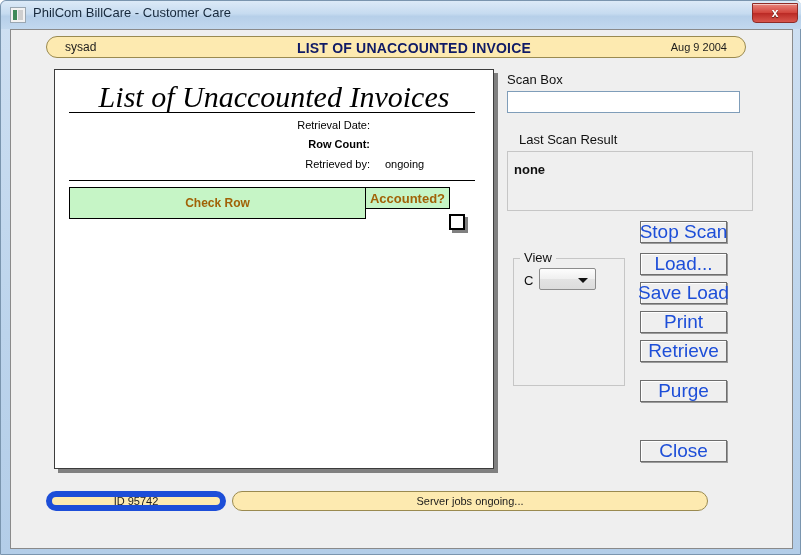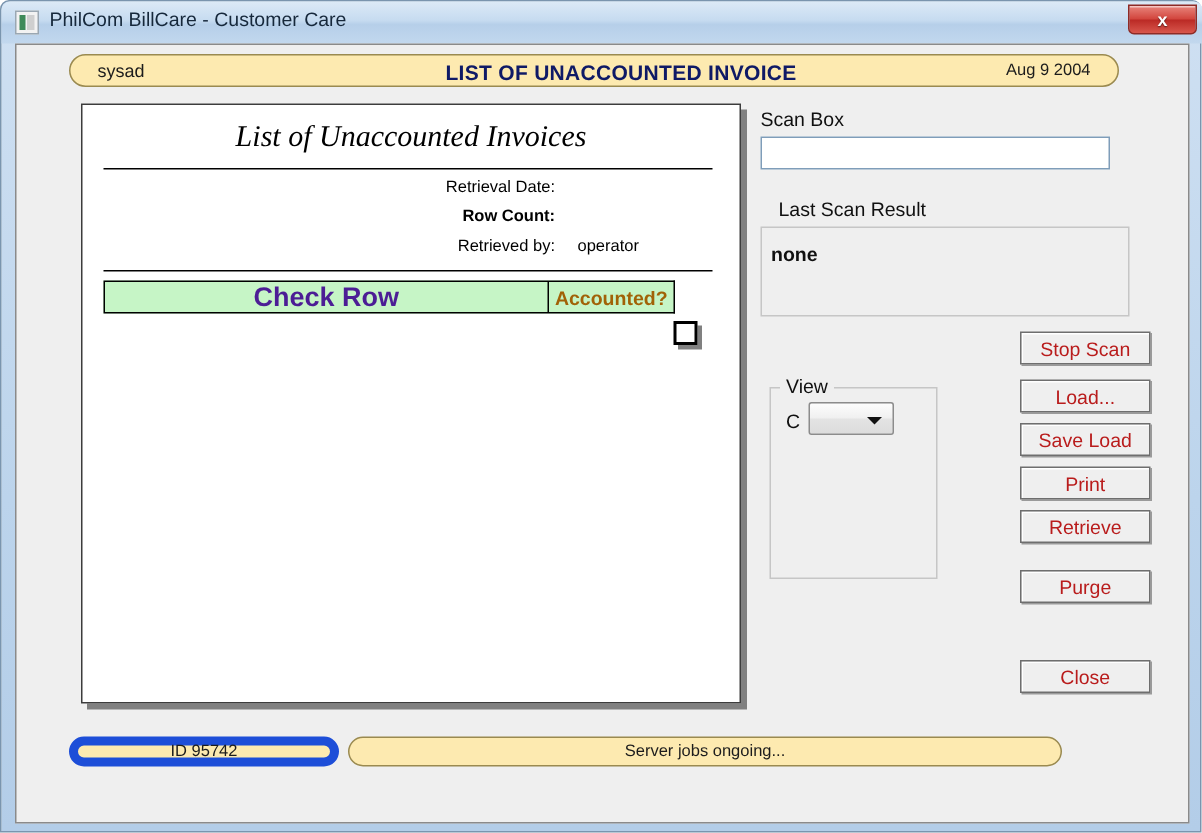--- a/index.html
+++ b/index.html
@@ -129,21 +129,21 @@
     background: #ffffff;
     border: 1px solid #3c3c3c;
     overflow: hidden;
   }
   #doc-title {
     position: absolute;
     left: 0; right: 0; top: 10px;
     text-align: center;
     font-family: "Liberation Serif", serif;
     font-style: italic;
-    font-size: 20px;
+    font-size: 30px;
     color: #000000;
   }
   .doc-rule {
     position: absolute;
     left: 14px;
     width: 406px;
     height: 0;
     border-top: 1px solid #000000;
   }
   #rule-top  { top: 42px; }
@@ -167,26 +167,26 @@
 
   
   #hdr-row {
     position: absolute;
     left: 14px; top: 117px;
     width: 381px; height: 22px;
   }
   #hdr-check {
     position: absolute;
     left: 0; top: 0;
-    width: 297px; height: 22px;
+    width: 297px; height: 32px;
     box-sizing: border-box;
     background: #c6f5c6;
     border: 1px solid #000000;
     display: flex; align-items: center; justify-content: center;
-    font-size: 18px; font-weight: bold; color: #4c1d95;
+    font-size: 12px; font-weight: bold; color: #a16207;
   }
   #hdr-acct {
     position: absolute;
     left: 297px; top: 0;
     width: 84px; height: 22px;
     box-sizing: border-box;
     background: #c6f5c6;
     border: 1px solid #000000;
     border-left: none;
     display: flex; align-items: center; justify-content: center;
@@ -295,24 +295,23 @@
   .btn {
     position: absolute;
     left: 629px;
     width: 87px; height: 22px;
     box-sizing: border-box;
     background: #efefef;
     border: 1px solid #6e6e6e;
     box-shadow: inset 1px 1px 0 #ffffff, 1px 1px 0 #9a9a9a;
     display: flex; align-items: center; justify-content: center;
     font-family: "Liberation Sans", sans-serif;
-    font-size: 13px;
-    color: #b91c1c;
+    font-size: 19px;
+    color: #1d4ed8;
     white-space: nowrap;
-    margin-left: 40px;
   }
   #btn-stop-scan { top: 191px; }
   #btn-load      { top: 223px; }
   #btn-save-load { top: 252px; }
   #btn-print     { top: 281px; }
   #btn-retrieve  { top: 310px; }
   #btn-purge     { top: 350px; }
   #btn-close     { top: 410px; }
 
   
@@ -362,21 +361,21 @@
     </div>
 
     <div id="doc-shadow"></div>
     <div id="doc-panel">
       <div id="doc-title">List of Unaccounted  Invoices</div>
       <div class="doc-rule" id="rule-top"></div>
 
       <div class="meta-label" id="meta-date">Retrieval Date:</div>
       <div class="meta-label" id="meta-count">Row Count:</div>
       <div class="meta-label" id="meta-by">Retrieved by:</div>
-      <div id="meta-by-val">operator</div>
+      <div id="meta-by-val">ongoing</div>
 
       <div class="doc-rule" id="rule-mid"></div>
 
       <div id="hdr-row">
         <div id="hdr-check">Check Row</div>
         <div id="hdr-acct">Accounted?</div>
       </div>
 
       <div id="row-checkbox-shadow"></div>
       <div id="row-checkbox"></div>

